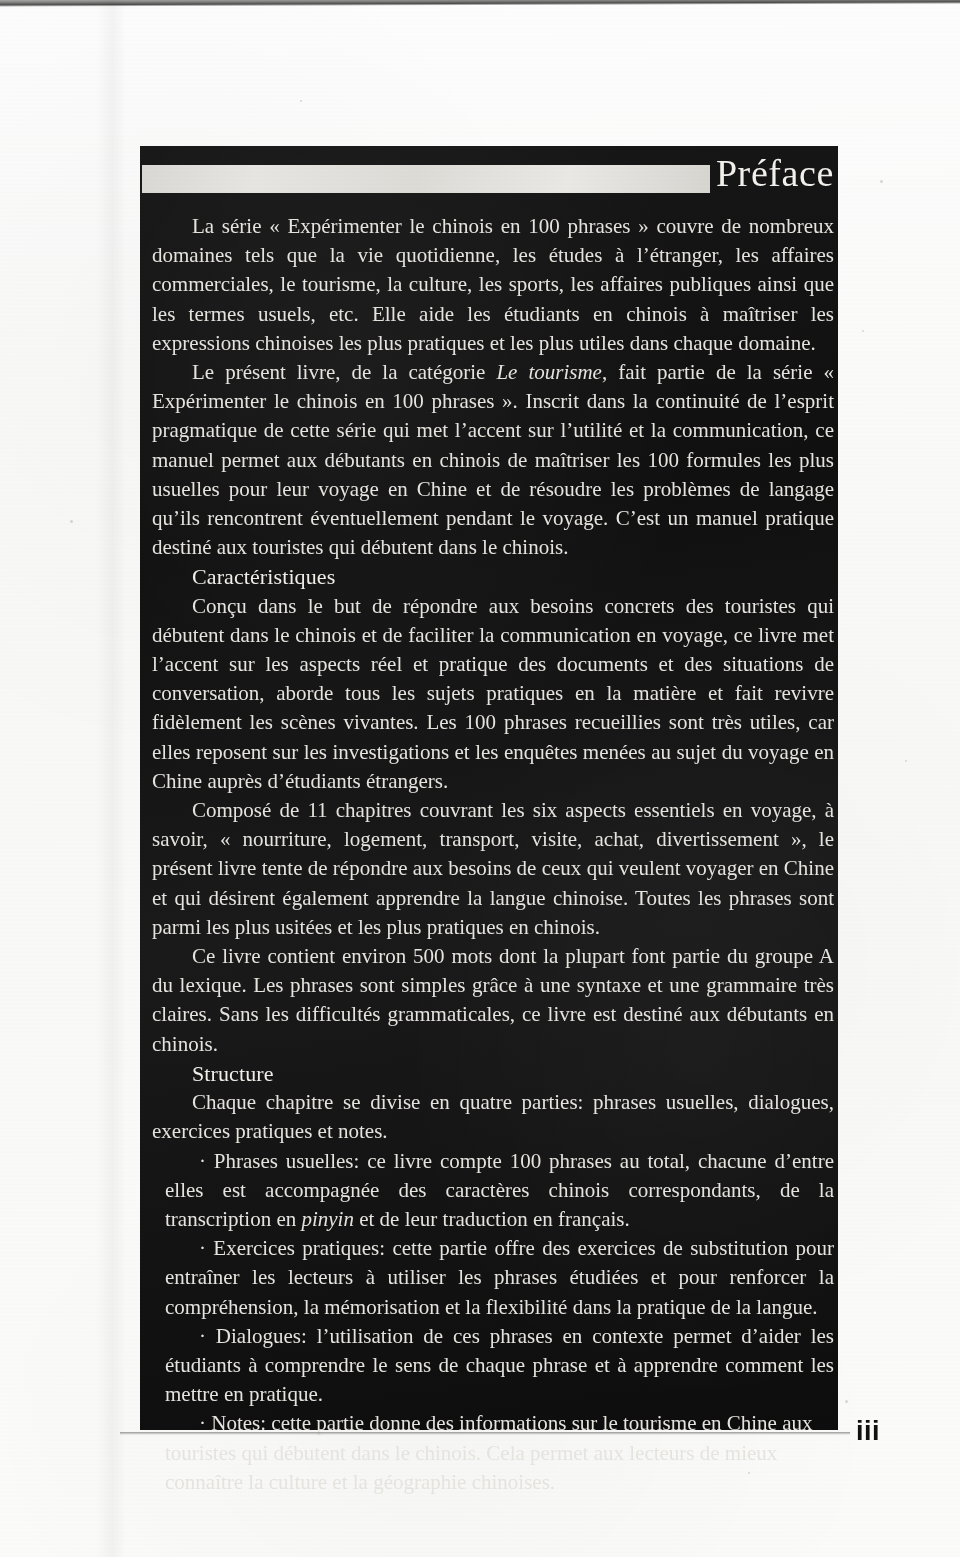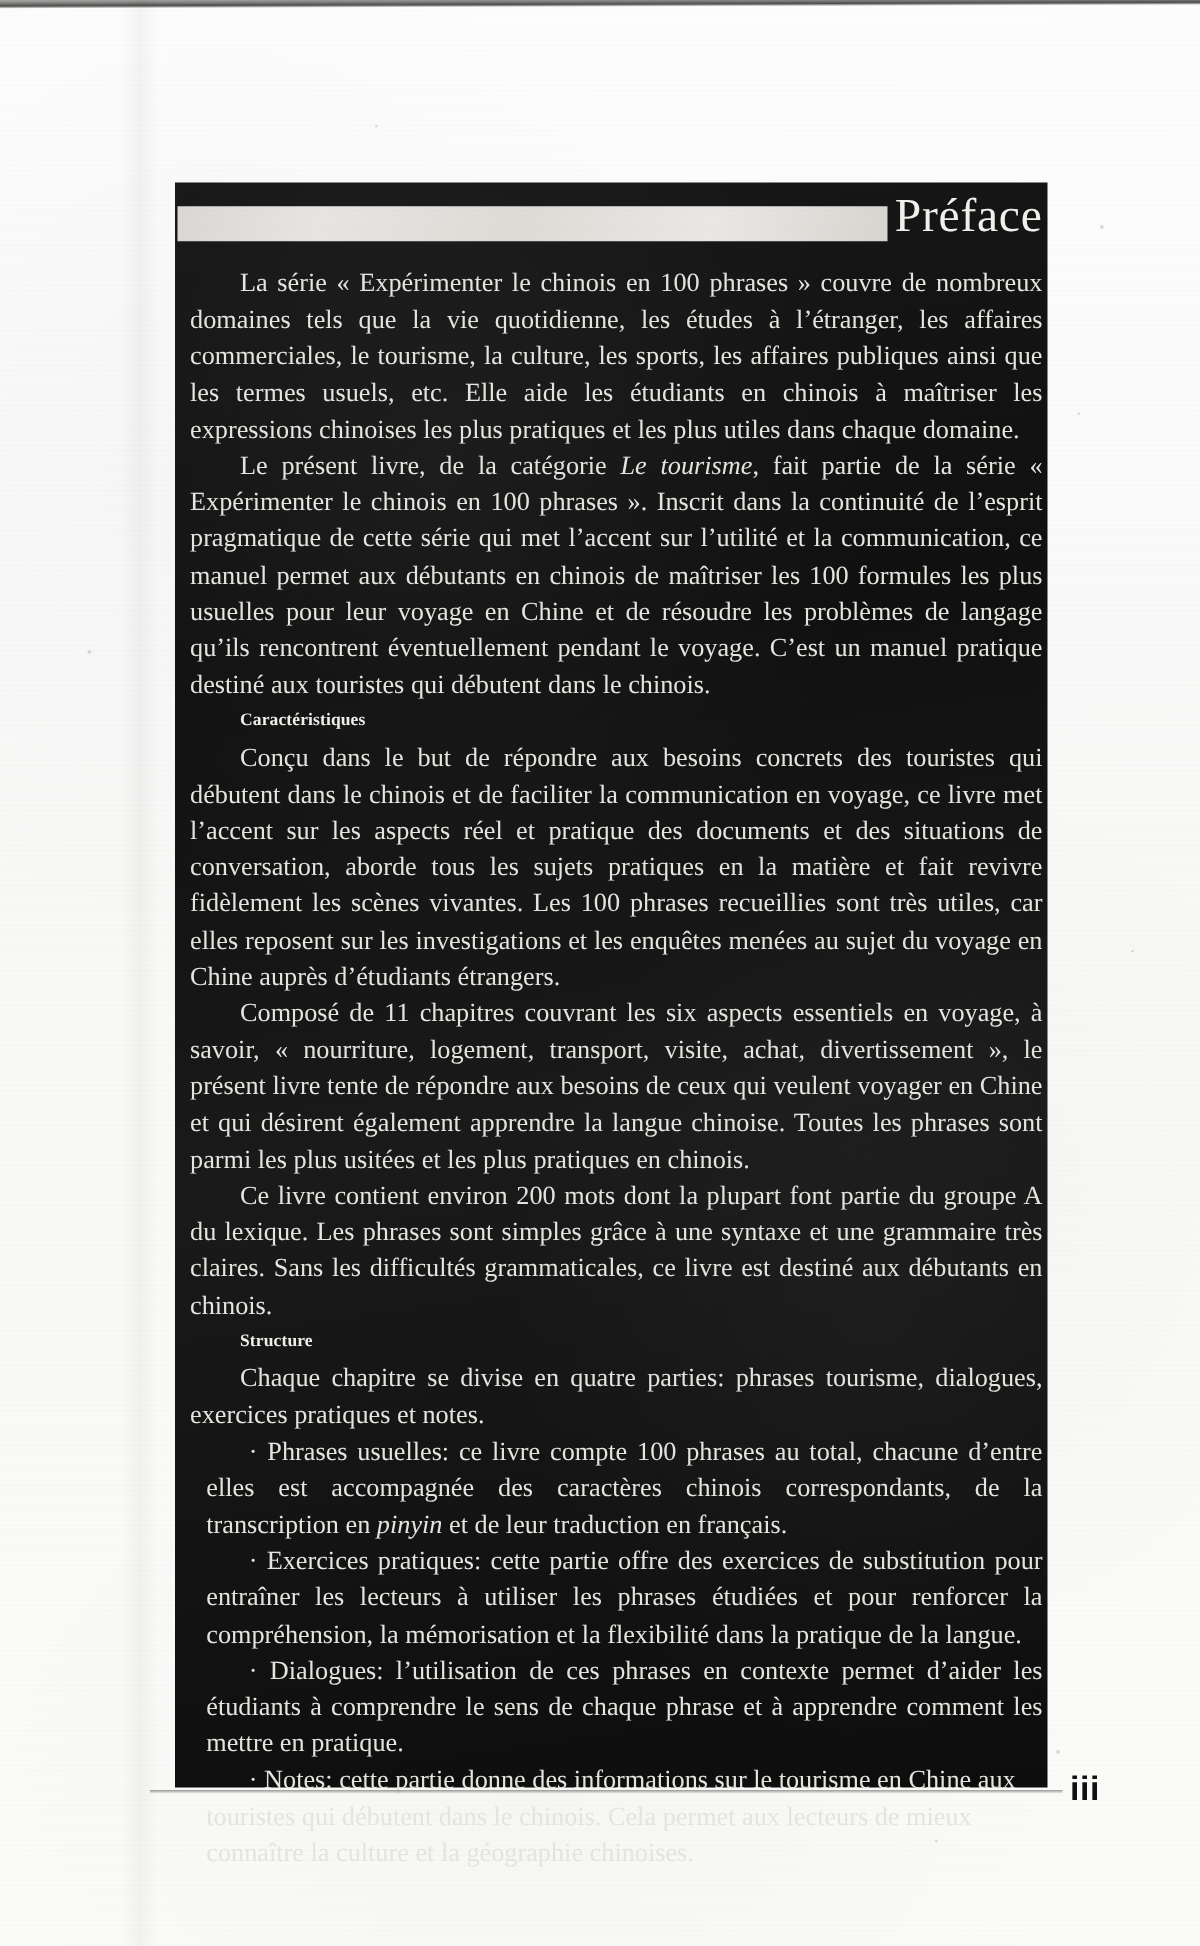--- a/index.html
+++ b/index.html
@@ -116,23 +116,23 @@
   }
   .para.bullet {
     text-indent: 34px;
     margin-left: 13px;
   }
   .para:last-child {
     text-align: left;
   }
   .heading {
     margin: 0;
-    font-size: 14px;
+    font-size: 22px;
     line-height: 29.2px;
-    font-weight: bold;
+    font-weight: normal;
     color: #f1efea;
     text-indent: 40px;
     letter-spacing: 0.1px;
   }
   .it {
     font-style: italic;
   }
 
   
   #folio {
@@ -187,23 +187,23 @@
       <div id="header-bar"></div>
       <div id="preface-title">Préface</div>
     </div>
 
     <div id="panel-body">
         <p class="para">La série « Expérimenter le chinois en 100 phrases » couvre de nombreux domaines tels que la vie quotidienne, les études à l’étranger, les affaires commerciales, le tourisme, la culture, les sports, les affaires publiques ainsi que les termes usuels, etc. Elle aide les étudiants en chinois à maîtriser les expressions chinoises les plus pratiques et les plus utiles dans chaque domaine.</p>
         <p class="para"><span>Le présent livre, de la catégorie </span><span class="it">Le tourisme</span><span>, fait partie de la série « Expérimenter le chinois en 100 phrases ». Inscrit dans la continuité de l’esprit pragmatique de cette série qui met l’accent sur l’utilité et la communication, ce manuel permet aux débutants en chinois de maîtriser les 100 formules les plus usuelles pour leur voyage en Chine et de résoudre les problèmes de langage qu’ils rencontrent éventuellement pendant le voyage. C’est un manuel pratique destiné aux touristes qui débutent dans le chinois.</span></p>
         <p class="heading">Caractéristiques</p>
         <p class="para">Conçu dans le but de répondre aux besoins concrets des touristes qui débutent dans le chinois et de faciliter la communication en voyage, ce livre met l’accent sur les aspects réel et pratique des documents et des situations de conversation, aborde tous les sujets pratiques en la matière et fait revivre fidèlement les scènes vivantes. Les 100 phrases recueillies sont très utiles, car elles reposent sur les investigations et les enquêtes menées au sujet du voyage en Chine auprès d’étudiants étrangers.</p>
         <p class="para">Composé de 11 chapitres couvrant les six aspects essentiels en voyage, à savoir, « nourriture, logement, transport, visite, achat, divertissement », le présent livre tente de répondre aux besoins de ceux qui veulent voyager en Chine et qui désirent également apprendre la langue chinoise. Toutes les phrases sont parmi les plus usitées et les plus pratiques en chinois.</p>
-        <p class="para">Ce livre contient environ 200 mots dont la plupart font partie du groupe A du lexique. Les phrases sont simples grâce à une syntaxe et une grammaire très claires. Sans les difficultés grammaticales, ce livre est destiné aux débutants en chinois.</p>
+        <p class="para">Ce livre contient environ 500 mots dont la plupart font partie du groupe A du lexique. Les phrases sont simples grâce à une syntaxe et une grammaire très claires. Sans les difficultés grammaticales, ce livre est destiné aux débutants en chinois.</p>
         <p class="heading">Structure</p>
-        <p class="para">Chaque chapitre se divise en quatre parties: phrases tourisme, dialogues, exercices pratiques et notes.</p>
+        <p class="para">Chaque chapitre se divise en quatre parties: phrases usuelles, dialogues, exercices pratiques et notes.</p>
         <p class="para bullet"><span>· Phrases usuelles: ce livre compte 100 phrases au total, chacune d’entre elles est accompagnée des caractères chinois correspondants, de la transcription en </span><span class="it">pinyin</span><span> et de leur traduction en français.</span></p>
         <p class="para bullet">· Exercices pratiques: cette partie offre des exercices de substitution pour entraîner les lecteurs à utiliser les phrases étudiées et pour renforcer la compréhension, la mémorisation et la flexibilité dans la pratique de la langue.</p>
         <p class="para bullet">· Dialogues: l’utilisation de ces phrases en contexte permet d’aider les étudiants à comprendre le sens de chaque phrase et à apprendre comment les mettre en pratique.</p>
         <p class="para bullet">· Notes: cette partie donne des informations sur le tourisme en Chine aux touristes qui débutent dans le chinois. Cela permet aux lecteurs de mieux connaître la culture et la géographie chinoises.</p>
       </div>
 
   </div>
 
   <div id="scan-edge-bottom"></div>
 

